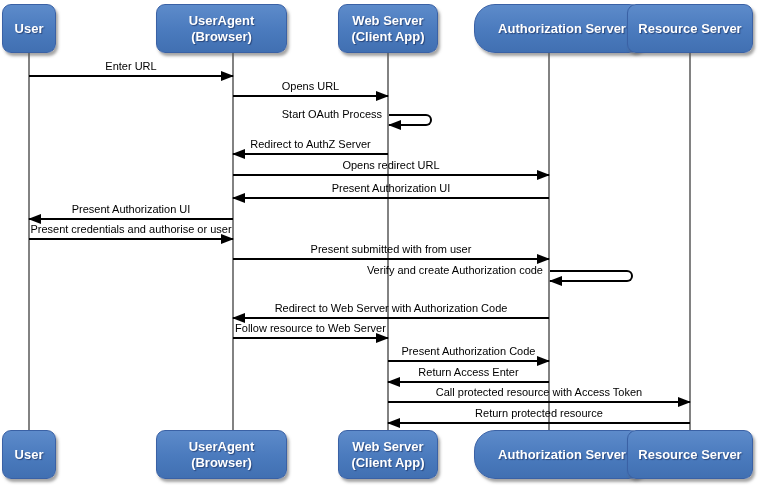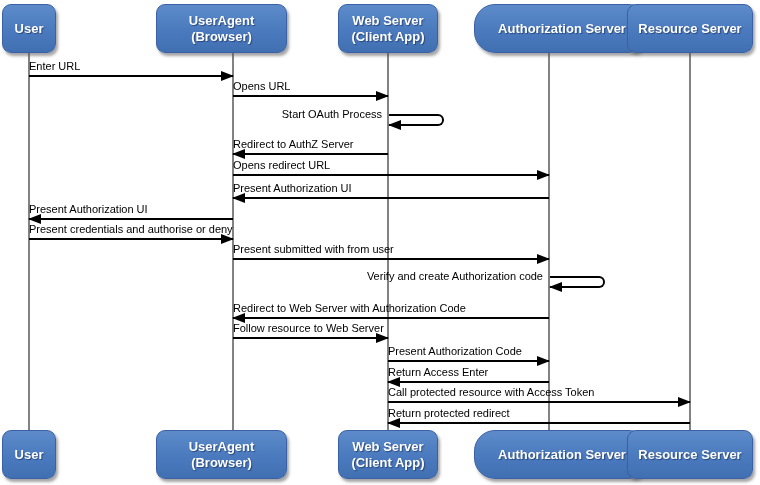--- a/index.html
+++ b/index.html
@@ -26,29 +26,29 @@
   .a-authserver{left:474px; width:176px;border-radius:21px;}
   .a-resourceserver{left:627px; width:126px;}
   
   .lifeline{position:absolute; top:53px; height:377px; width:2px; background:#828282;}
   .l-user{left:28px;} .l-useragent{left:232px;} .l-webserver{left:387px;}
   .l-authserver{left:548px;} .l-resourceserver{left:689px;}
   
   .msg{position:absolute; height:0;}
   .msg-line{position:absolute; left:0; right:0; top:0; height:2px; background:#000;}
   .msg-label{
-    position:absolute; left:0; right:0; bottom:3px; 
+    position:absolute; left:0; right:0; bottom:3px; text-align:center;
     font-size:11px; color:#000; white-space:nowrap;margin-top:36px;
   }
   .ah{position:absolute; width:0; height:0; top:-4px;
       border-top:5px solid transparent; border-bottom:5px solid transparent;}
   .ah.right{right:-1px; border-left:13px solid #000;}
   .ah.left{left:-1px; border-right:13px solid #000;}
   
-  .selfloop{position:absolute; width:55px; height:12px;}
+  .selfloop{position:absolute; width:43px; height:12px;}
   .loop-shape{
     position:absolute; left:0; top:0; right:0; bottom:0;
     border:2px solid #000; border-left:none; border-radius:0 8px 8px 0;
   }
   .loop-ah{
     position:absolute; left:-1px; bottom:-4px; width:0; height:0;
     border-top:5px solid transparent; border-bottom:5px solid transparent;
     border-right:13px solid #000;
   }
   .loop-label{
@@ -127,34 +127,34 @@
   </div>
 
   <div class="msg" style="left:29px; top:218px; width:204px;">
     <div class="msg-label">Present Authorization UI</div>
     <div class="msg-line">
         <i class="ah left"></i>
       </div>
   </div>
 
   <div class="msg" style="left:29px; top:238px; width:204px;">
-    <div class="msg-label">Present credentials and authorise or deny</div>
+    <div class="msg-label">Present credentials and authorise or user</div>
     <div class="msg-line">
         <i class="ah right"></i>
       </div>
   </div>
 
   <div class="msg" style="left:233px; top:258px; width:316px;">
     <div class="msg-label">Present submitted with from user</div>
     <div class="msg-line">
         <i class="ah right"></i>
       </div>
   </div>
 
-  <div class="selfloop" style="left:550px; top:276px;">
+  <div class="selfloop" style="left:550px; top:270px;padding-left:40px;">
     <div class="loop-label">Verify and create Authorization code</div>
     <div class="loop-shape"></div>
     <i class="loop-ah"></i>
   </div>
 
   <div class="msg" style="left:233px; top:317px; width:316px;">
     <div class="msg-label">Redirect to Web Server with Authorization Code</div>
     <div class="msg-line">
         <i class="ah left"></i>
       </div>
@@ -182,19 +182,19 @@
   </div>
 
   <div class="msg" style="left:388px; top:401px; width:302px;">
     <div class="msg-label">Call protected resource with Access Token</div>
     <div class="msg-line">
         <i class="ah right"></i>
       </div>
   </div>
 
   <div class="msg" style="left:388px; top:422px; width:302px;">
-    <div class="msg-label">Return protected redirect</div>
+    <div class="msg-label">Return protected resource</div>
     <div class="msg-line">
         <i class="ah left"></i>
       </div>
   </div>
 
 </div>
 
 </body></html>

